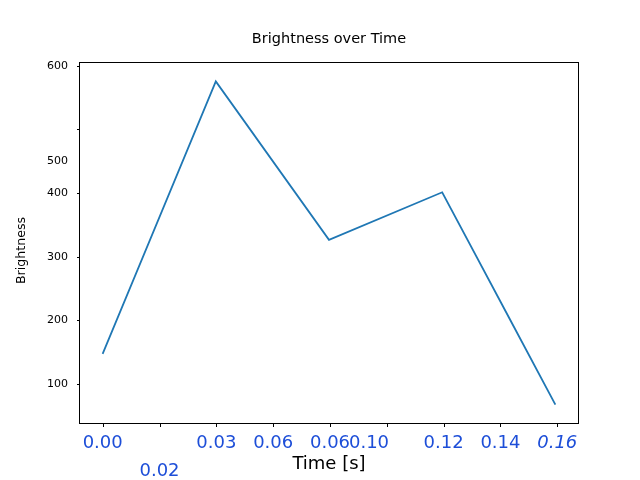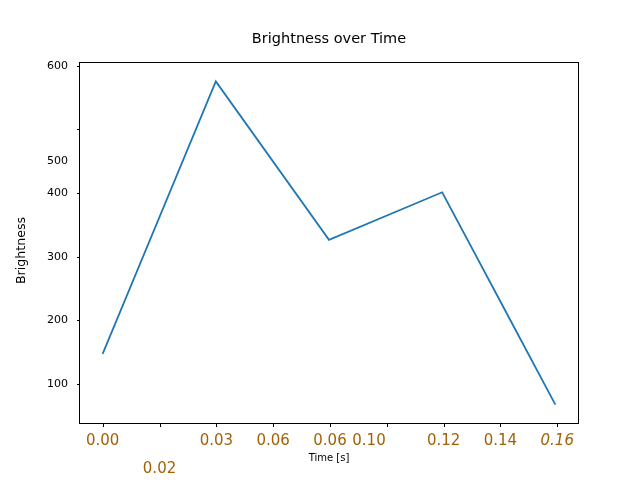--- a/index.html
+++ b/index.html
@@ -62,39 +62,39 @@
     left: -3.5px;
     width: 3.5px;
     height: 0;
     border-top: 1.1px solid #000000;
   }
   .tick-label-x {
     position: absolute;
     top: 368px;
     text-align: center;
     width: 70px;
-    font-size: 15px;
-    color: #a16207;
+    font-size: 18px;
+    color: #1d4ed8;
     transform: translateX(-50%);
     white-space: nowrap;
   }
   .tick-mark-x {
     position: absolute;
     top: 100%;
     height: 3.5px;
     width: 0;
     border-left: 1.1px solid #000000;
   }
   #xlabel {
     position: absolute;
     left: 79px;
     top: 452px;
     width: 500px;
     text-align: center;
-    font-size: 10px;
+    font-size: 18px;
     color: #000000;
     white-space: nowrap;
   }
   #ylabel {
     position: absolute;
     left: -60px;
     top: 243px;
     width: 160px;
     text-align: center;
     font-size: 12.6px;

